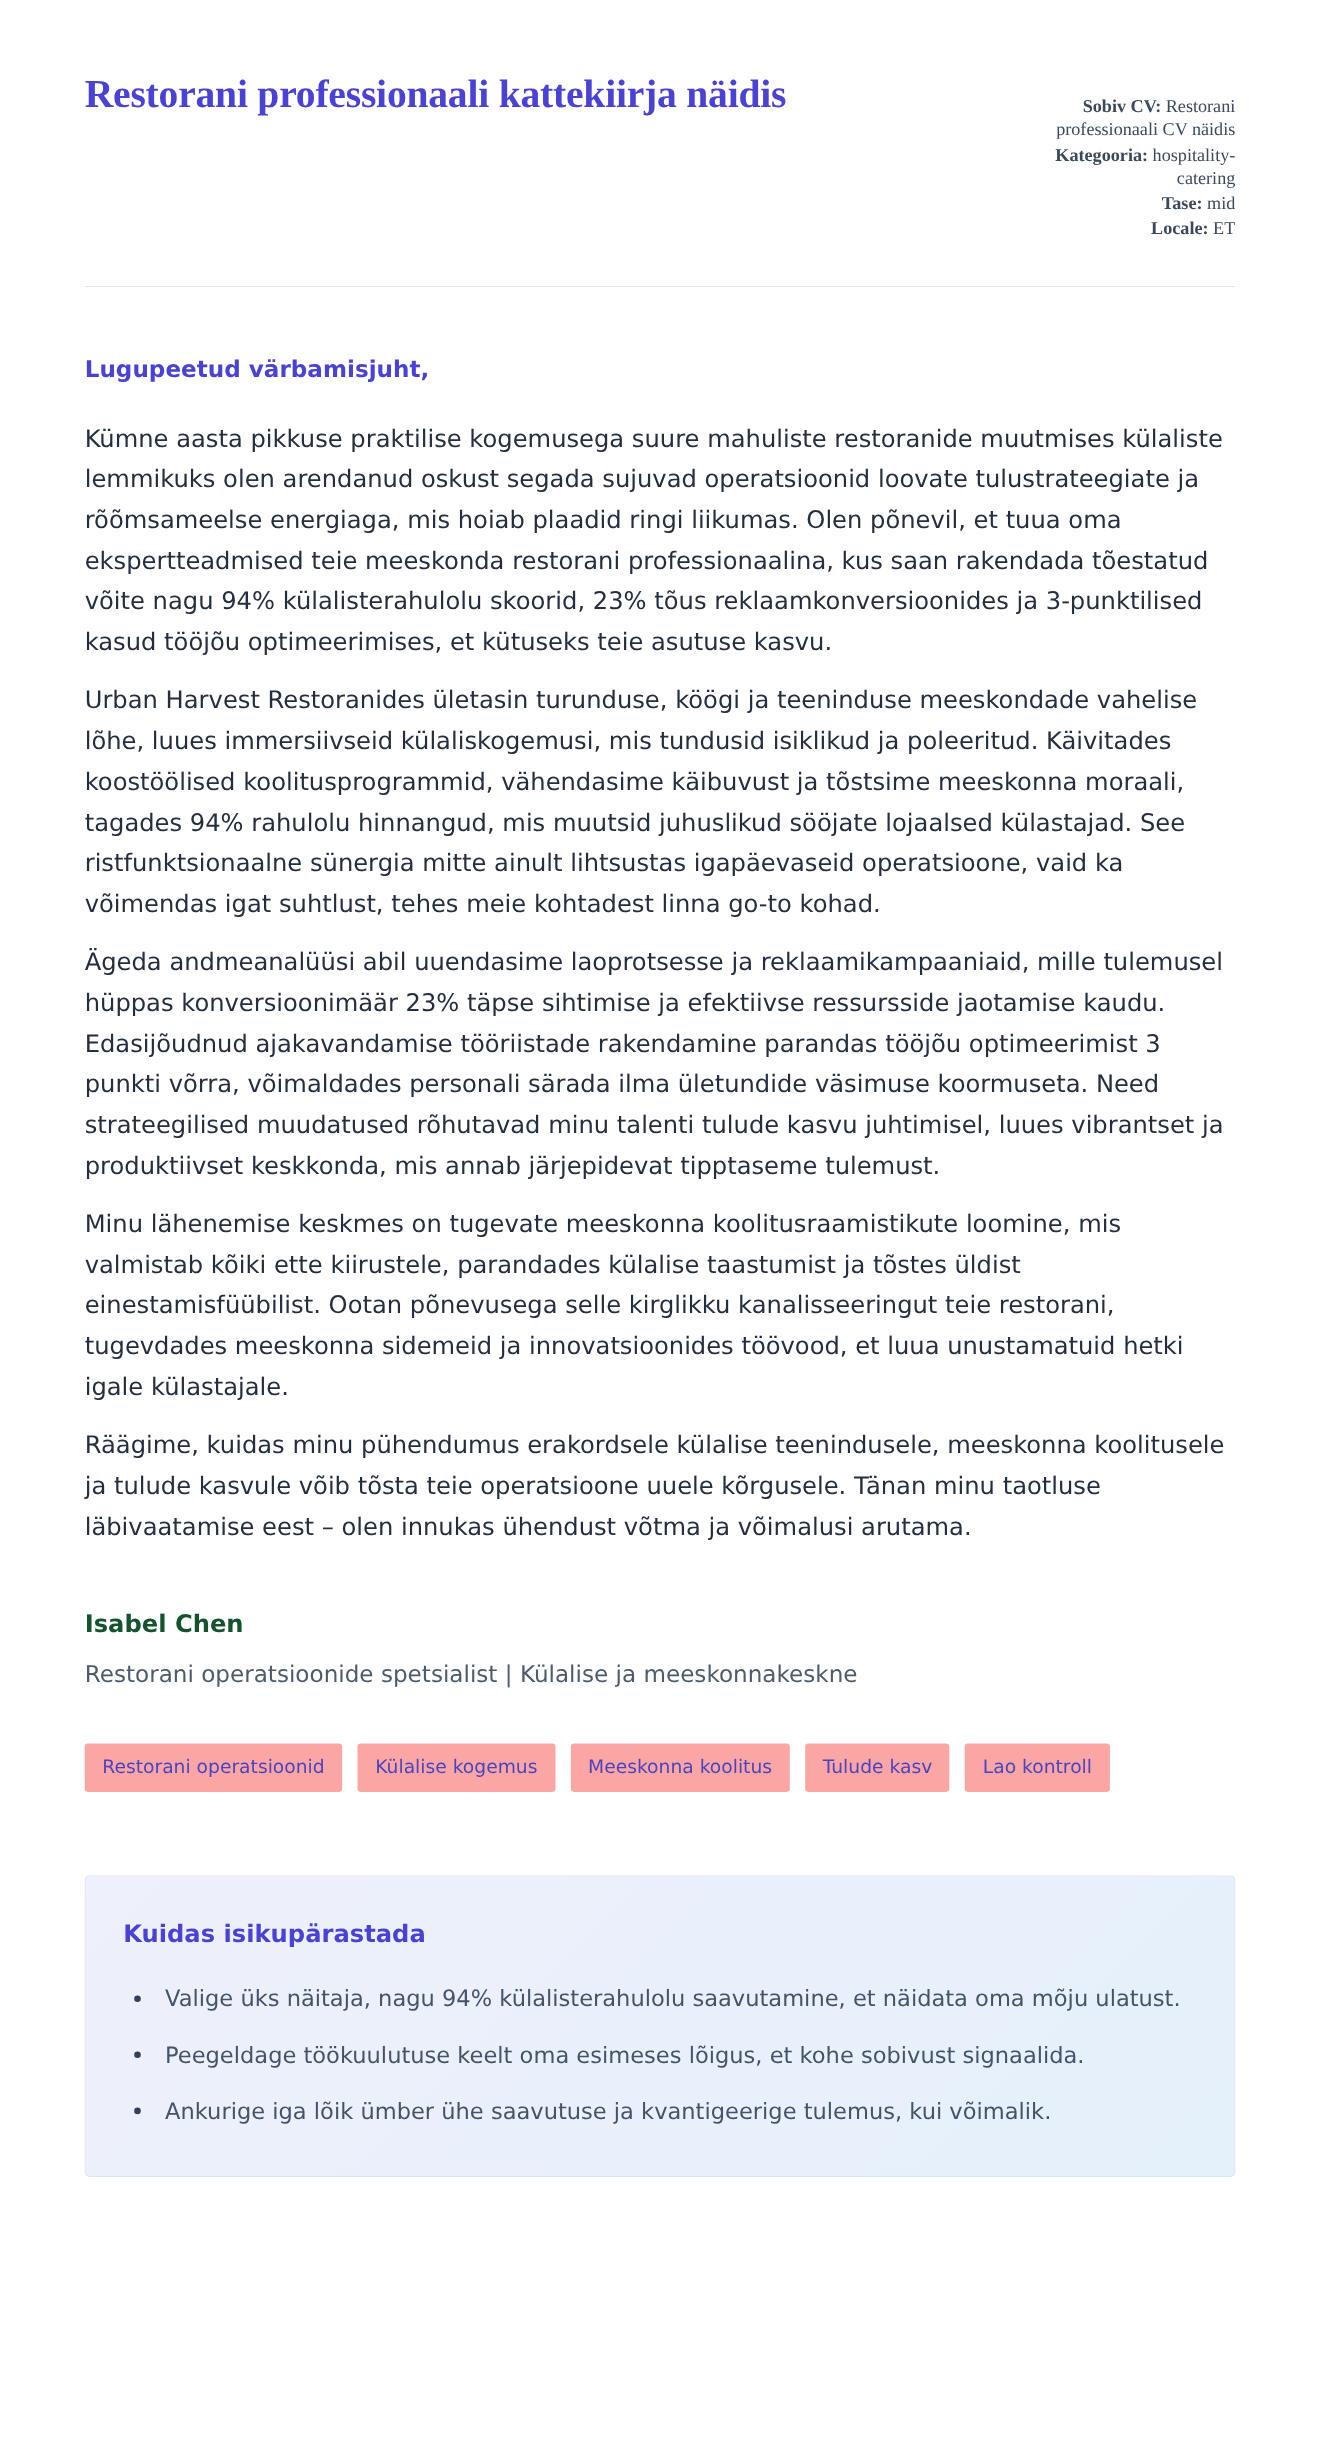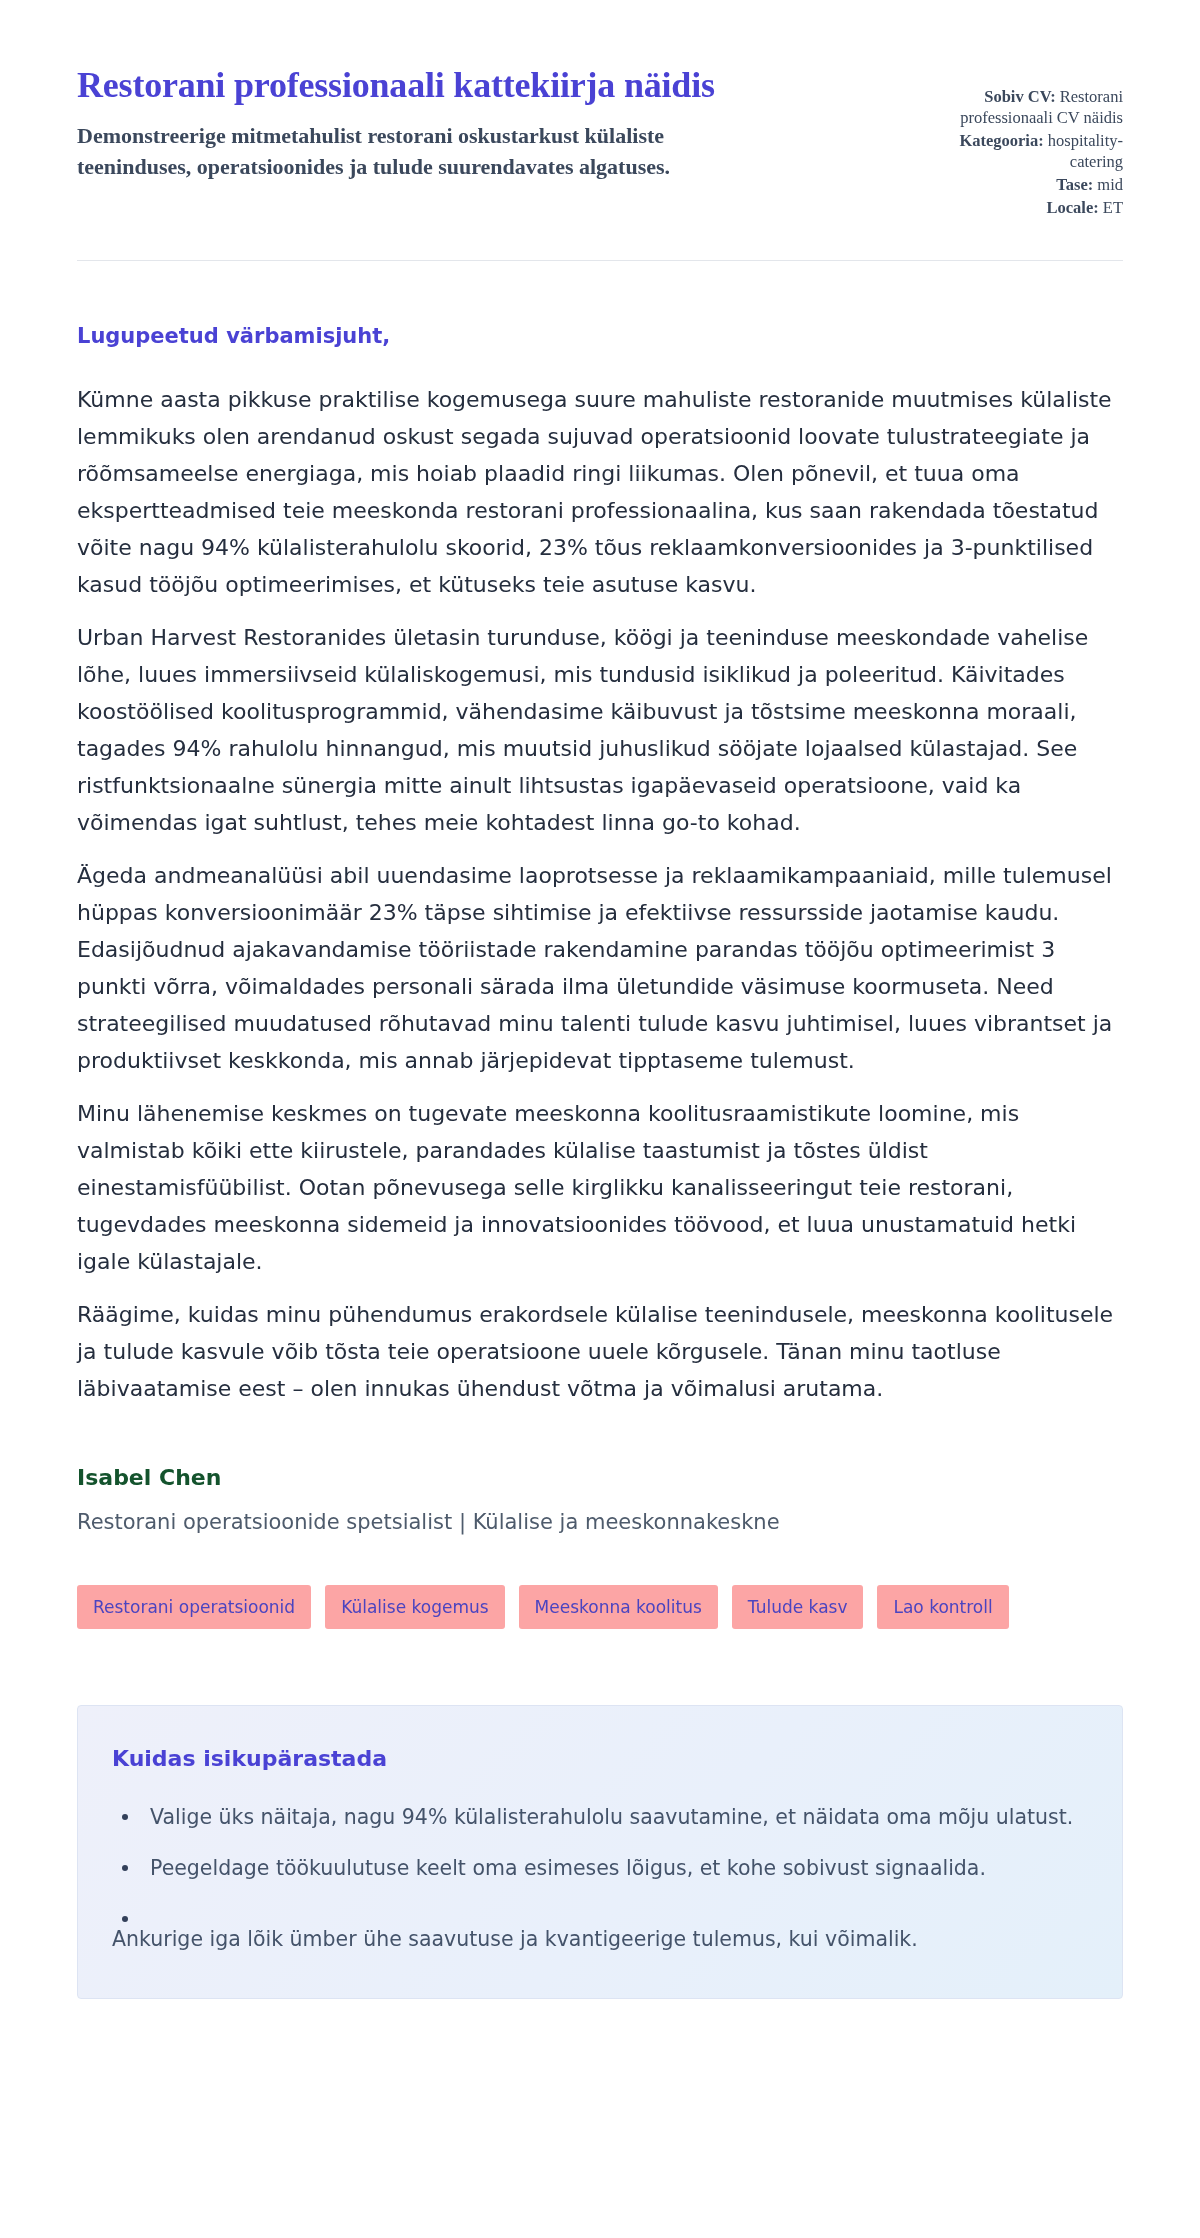--- a/index.html
+++ b/index.html
@@ -126,40 +126,39 @@
     margin-top: 26px;
   }
   .tip-item {
     display: flex;
     align-items: flex-start;
     margin-bottom: 17px;
     color: #44536a;
     font-size: 20.5px;
     line-height: 34px;
   }
-  .tip-item:last-child { margin-bottom: 0; flex-direction: column; }
+  .tip-item:last-child { margin-bottom: 0; }
   .bullet-dot {
     flex: 0 0 auto;
     width: 6px;
     height: 6px;
     border-radius: 50%;
     background: #33405a;
     margin: 14px 22px 0 10px;
   }
 </style>
 </head>
 <body>
 
 <div class="page">
   <div class="container">
 
     <div class="header">
       <div class="header-left">
         <h1 class="page-title">Restorani professionaali kattekiirja näidis</h1>
-        <div class="page-subtitle">Demonstreerige mitmetahulist restorani oskustarkust külaliste teeninduses, operatsioonides ja tulude suurendavates algatuses.</div>
       </div>
       <div class="meta">
         <div class="meta-item">
           <span class="meta-label">Sobiv CV:</span>
           <span class="meta-value">Restorani professionaali CV näidis</span>
         </div>
         <div class="meta-item">
           <span class="meta-label">Kategooria:</span>
           <span class="meta-value">hospitality-catering</span>
         </div>

